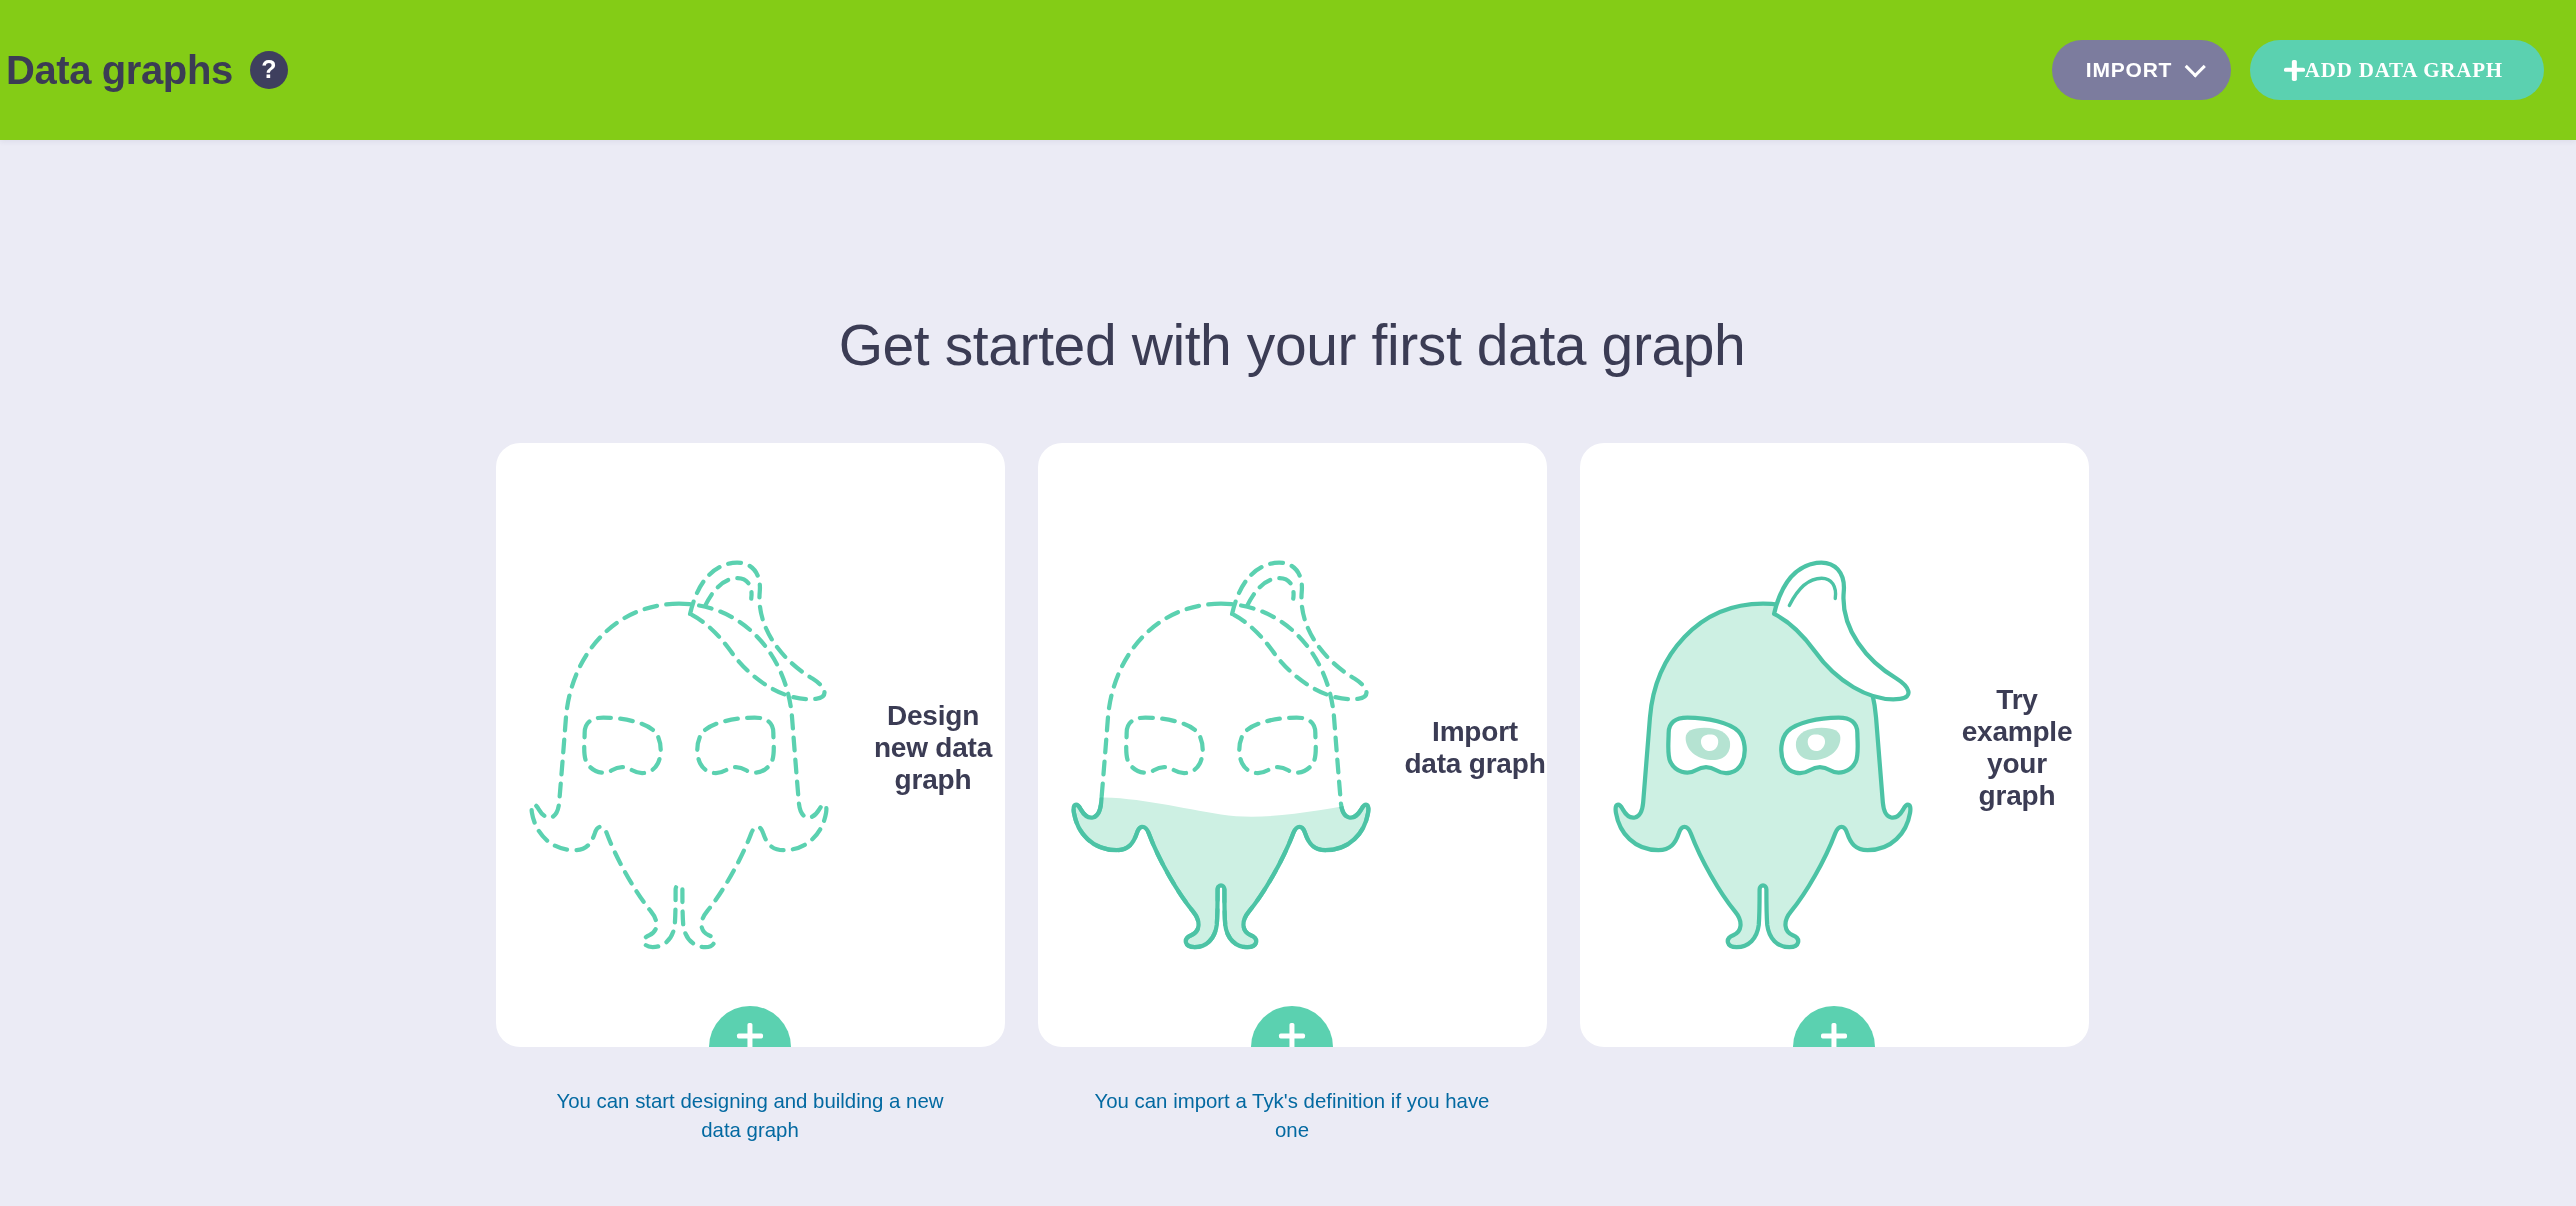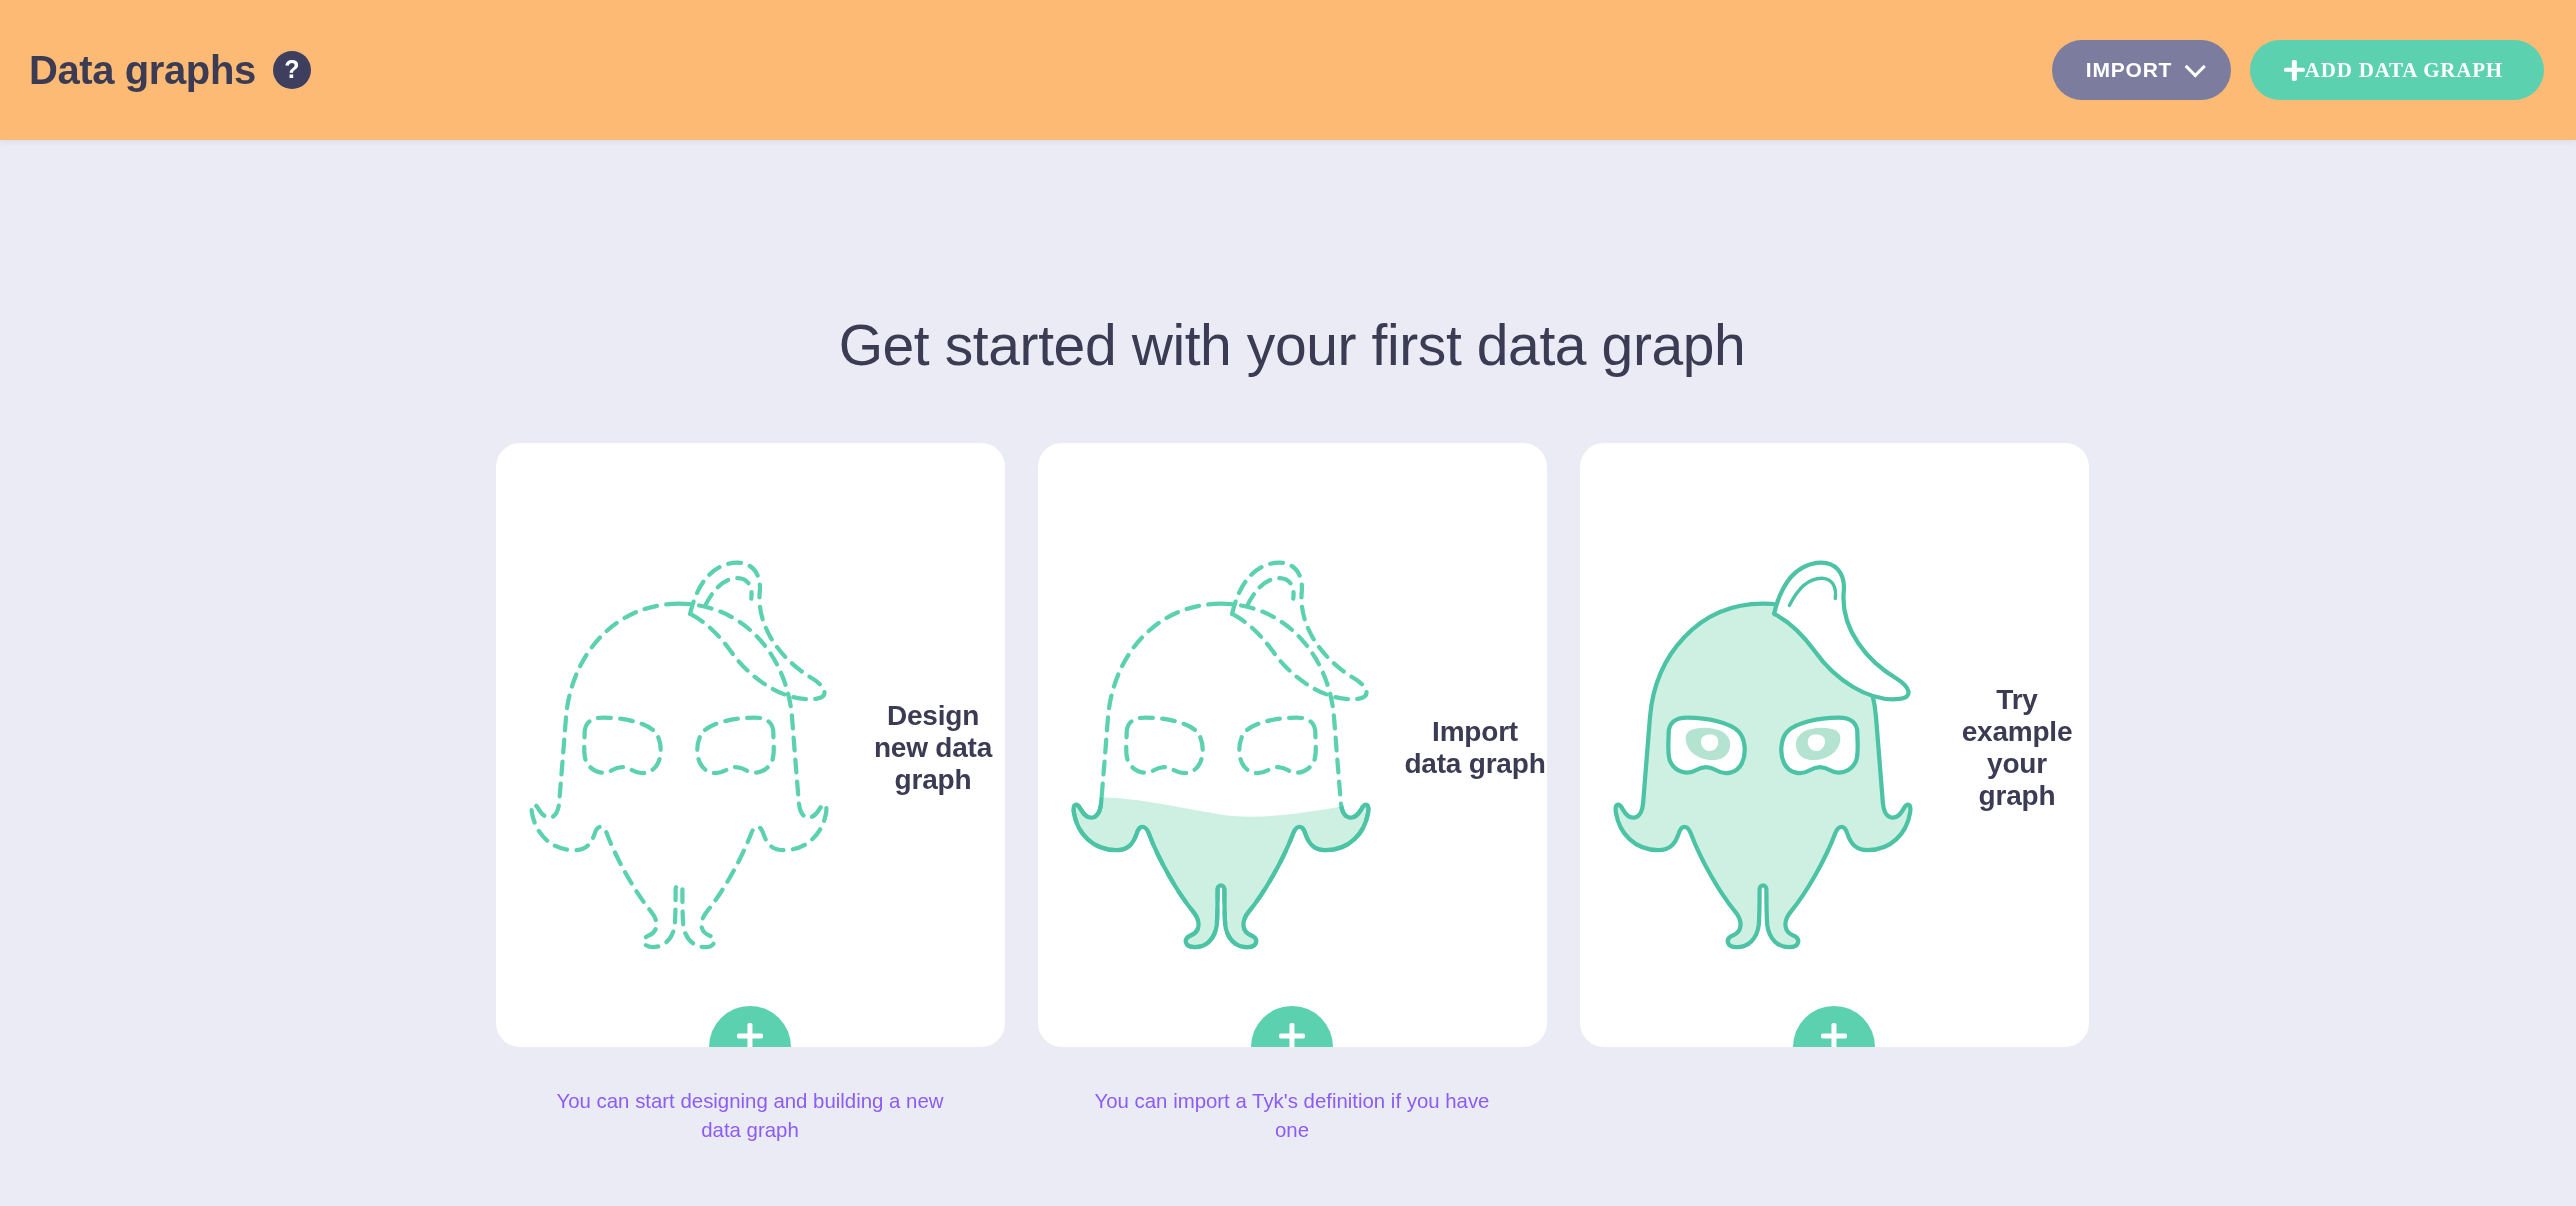--- a/index.html
+++ b/index.html
@@ -13,24 +13,24 @@
   body {
     background: #ebebf5;
     font-family: "Liberation Sans", sans-serif;
     -webkit-font-smoothing: antialiased;
   }
 
   
   .header {
     position: relative;
     height: 140px;
-    background: #fdba74;
-    display: flex;
-    align-items: center;
-    padding: 0 32px 0 29px;
+    background: #84cc16;
+    display: flex;
+    align-items: center;
+    padding: 0 32px 0 6px;
     box-shadow: 0 1.7px 5.1px rgba(62,63,94,0.07);
     z-index: 5;
   }
 
   .header-left {
     display: flex;
     align-items: center;
     gap: 17px;
   }
 
@@ -209,21 +209,21 @@
   .card-plus .plus-glyph { width: 25.5px; height: 25.5px; margin-bottom: 22px; }
   .card-plus .plus-glyph::before { width: 5.1px; }
   .card-plus .plus-glyph::after  { height: 5.1px; }
 
   .card-caption {
     width: 400px;
     margin-top: 40px;
     text-align: center;
     font-size: 20.4px;
     line-height: 1.42;
-    color: #8b5cf6;
+    color: #0369a1;
   }
 </style>
 </head>
 <body>
 
 <div class="header">
   <div class="header-left">
     <div class="page-title">Data graphs</div>
     <div class="help-icon">?</div>
   </div>

